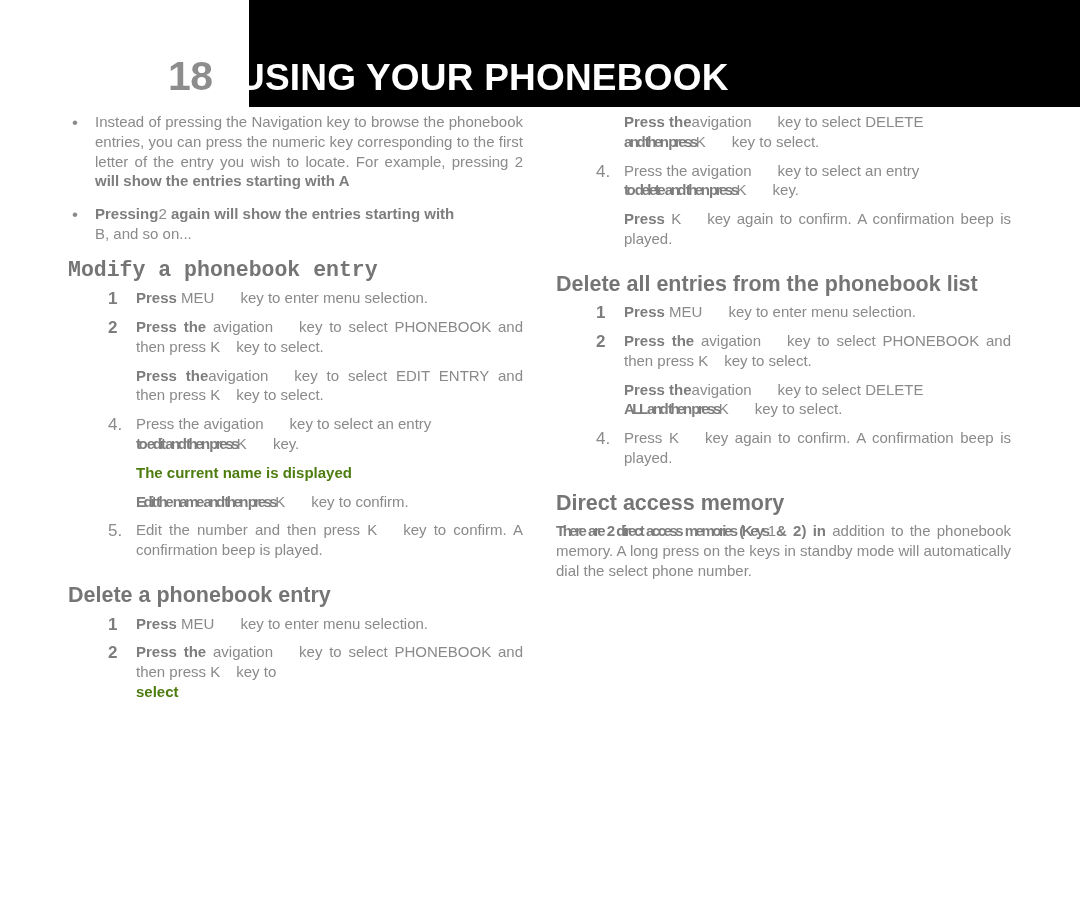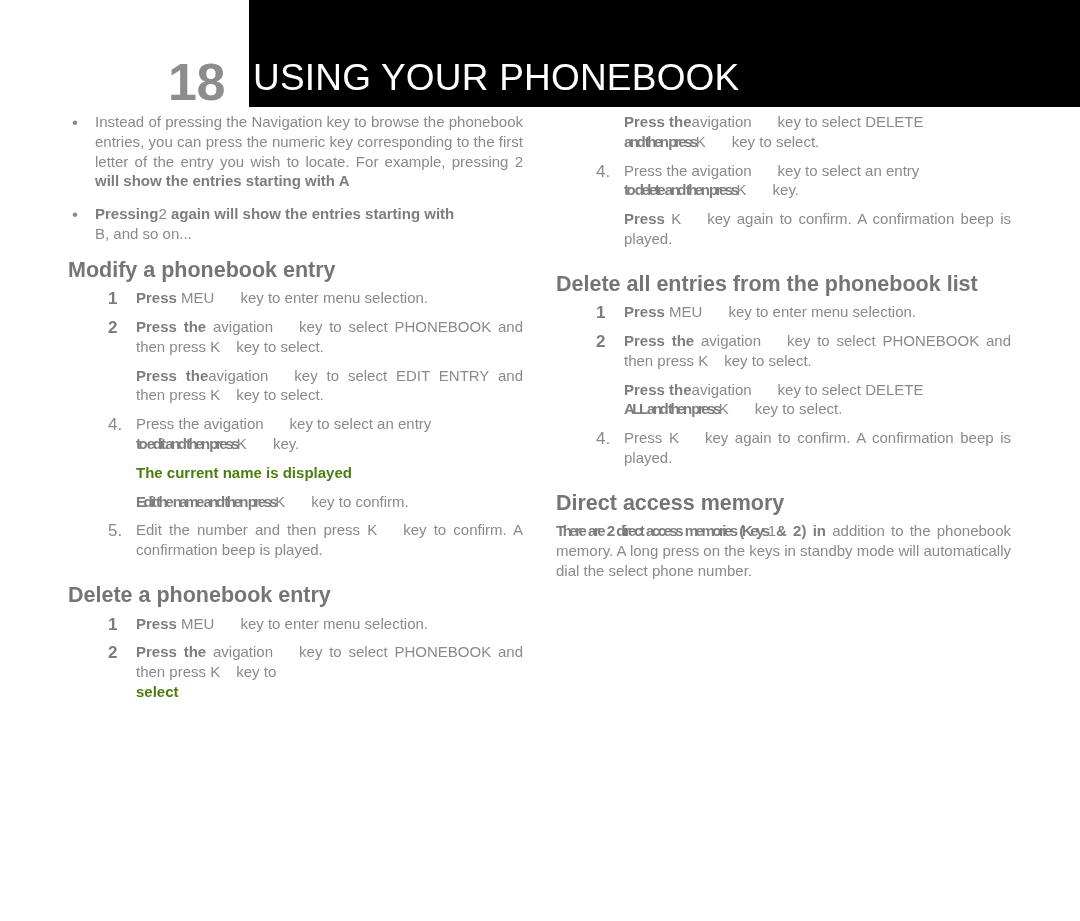--- a/index.html
+++ b/index.html
@@ -28,32 +28,32 @@
     left: 249px;
     top: 0;
     width: 831px;
     height: 107px;
     background: #000000;
   }
   #chapter-number {
     position: absolute;
     left: 168px;
     top: 56px;
-    font-size: 52px;
+    font-size: 41px;
     font-weight: bold;
     color: #8d8d8d;
     letter-spacing: -0.5px;
     line-height: 1;
   }
   #header-title {
     position: absolute;
-    left: 253px;
+    left: 238px;
     top: 59px;
     font-size: 37px;
-    font-weight: normal;
+    font-weight: bold;
     color: #ffffff;
     letter-spacing: 0.2px;
     line-height: 1;
     white-space: nowrap;
   }
 
   
   #content {
     position: absolute;
     left: 0;
@@ -121,21 +121,21 @@
     color: #7d7d7d;
     line-height: 1.32;
   }
   .step-num.plain { font-weight: normal; color: #8a8a8a; }
   .substep {
     padding-left: 68px;
     margin-bottom: 9px;
   }
 
   .mt-lg { margin-top: 22px; }
-  .mt-md { margin-top: 4px; }
+  .mt-md { margin-top: 4px; font-family: Liberation Mono, monospace; }
 </style>
 </head>
 <body>
 
 <div id="page-header">
   <div id="header-bar"></div>
   <div id="chapter-number">18</div>
   <div id="header-title">USING YOUR PHONEBOOK</div>
 </div>
 

